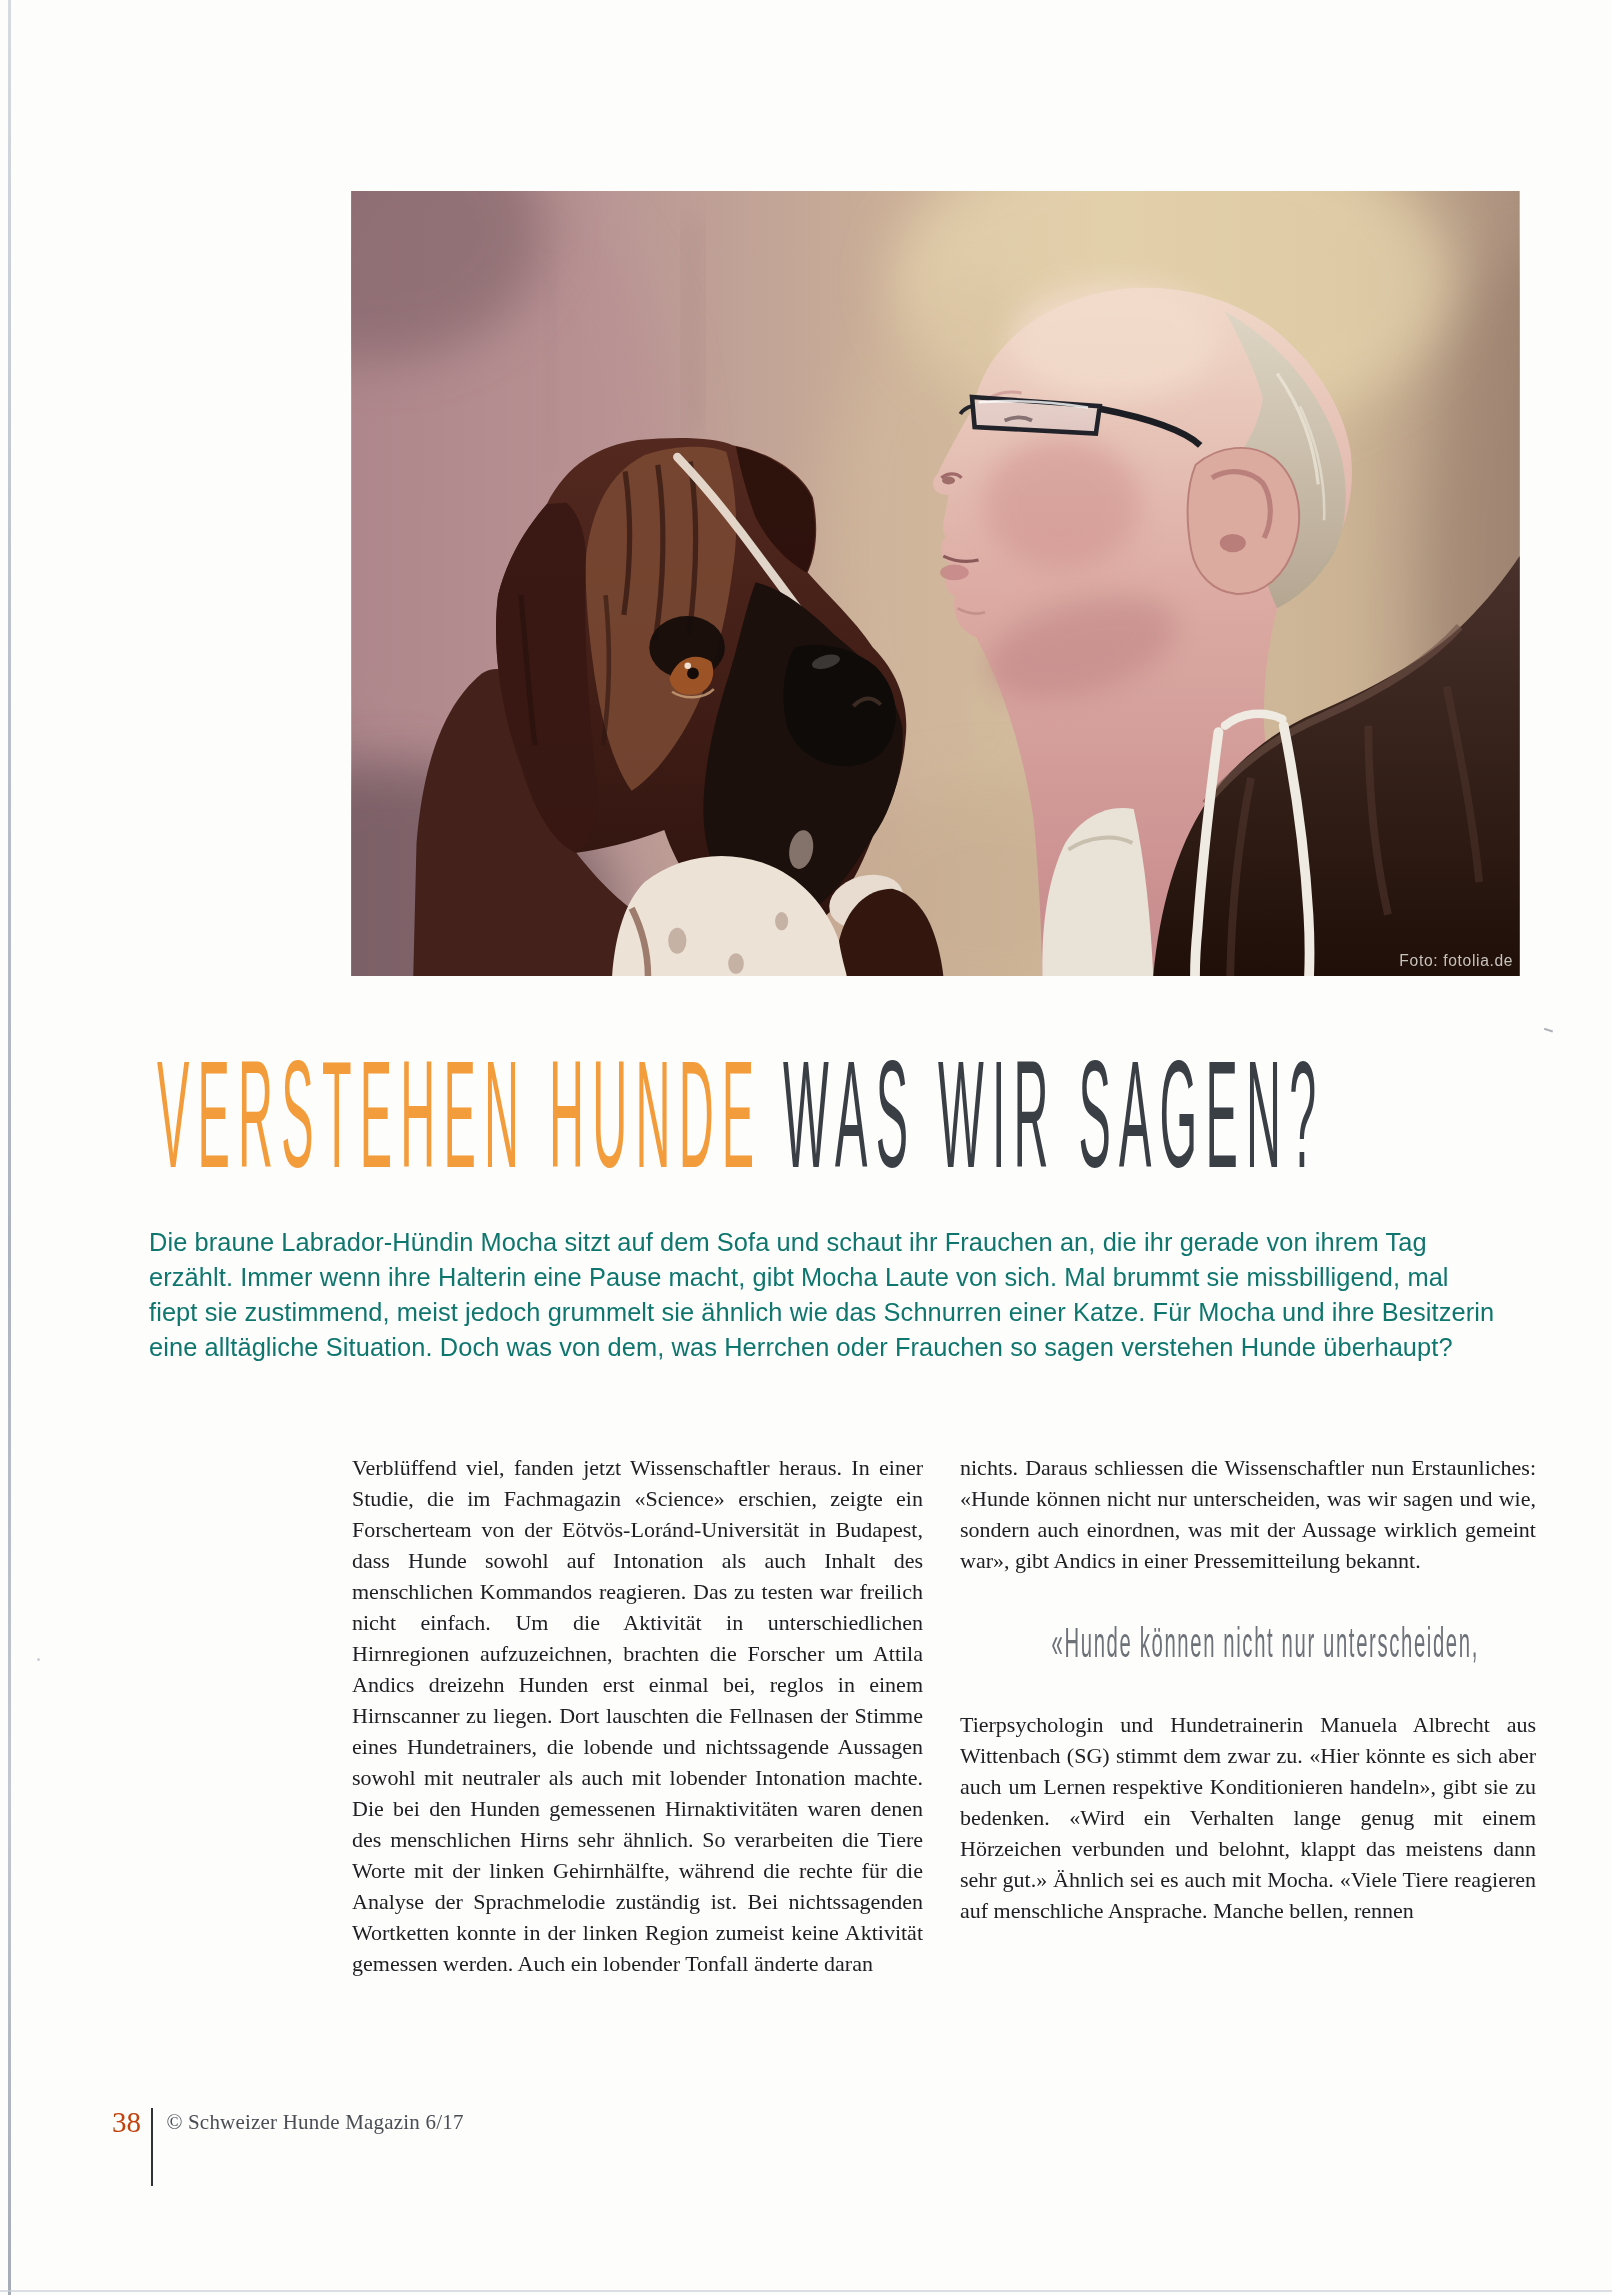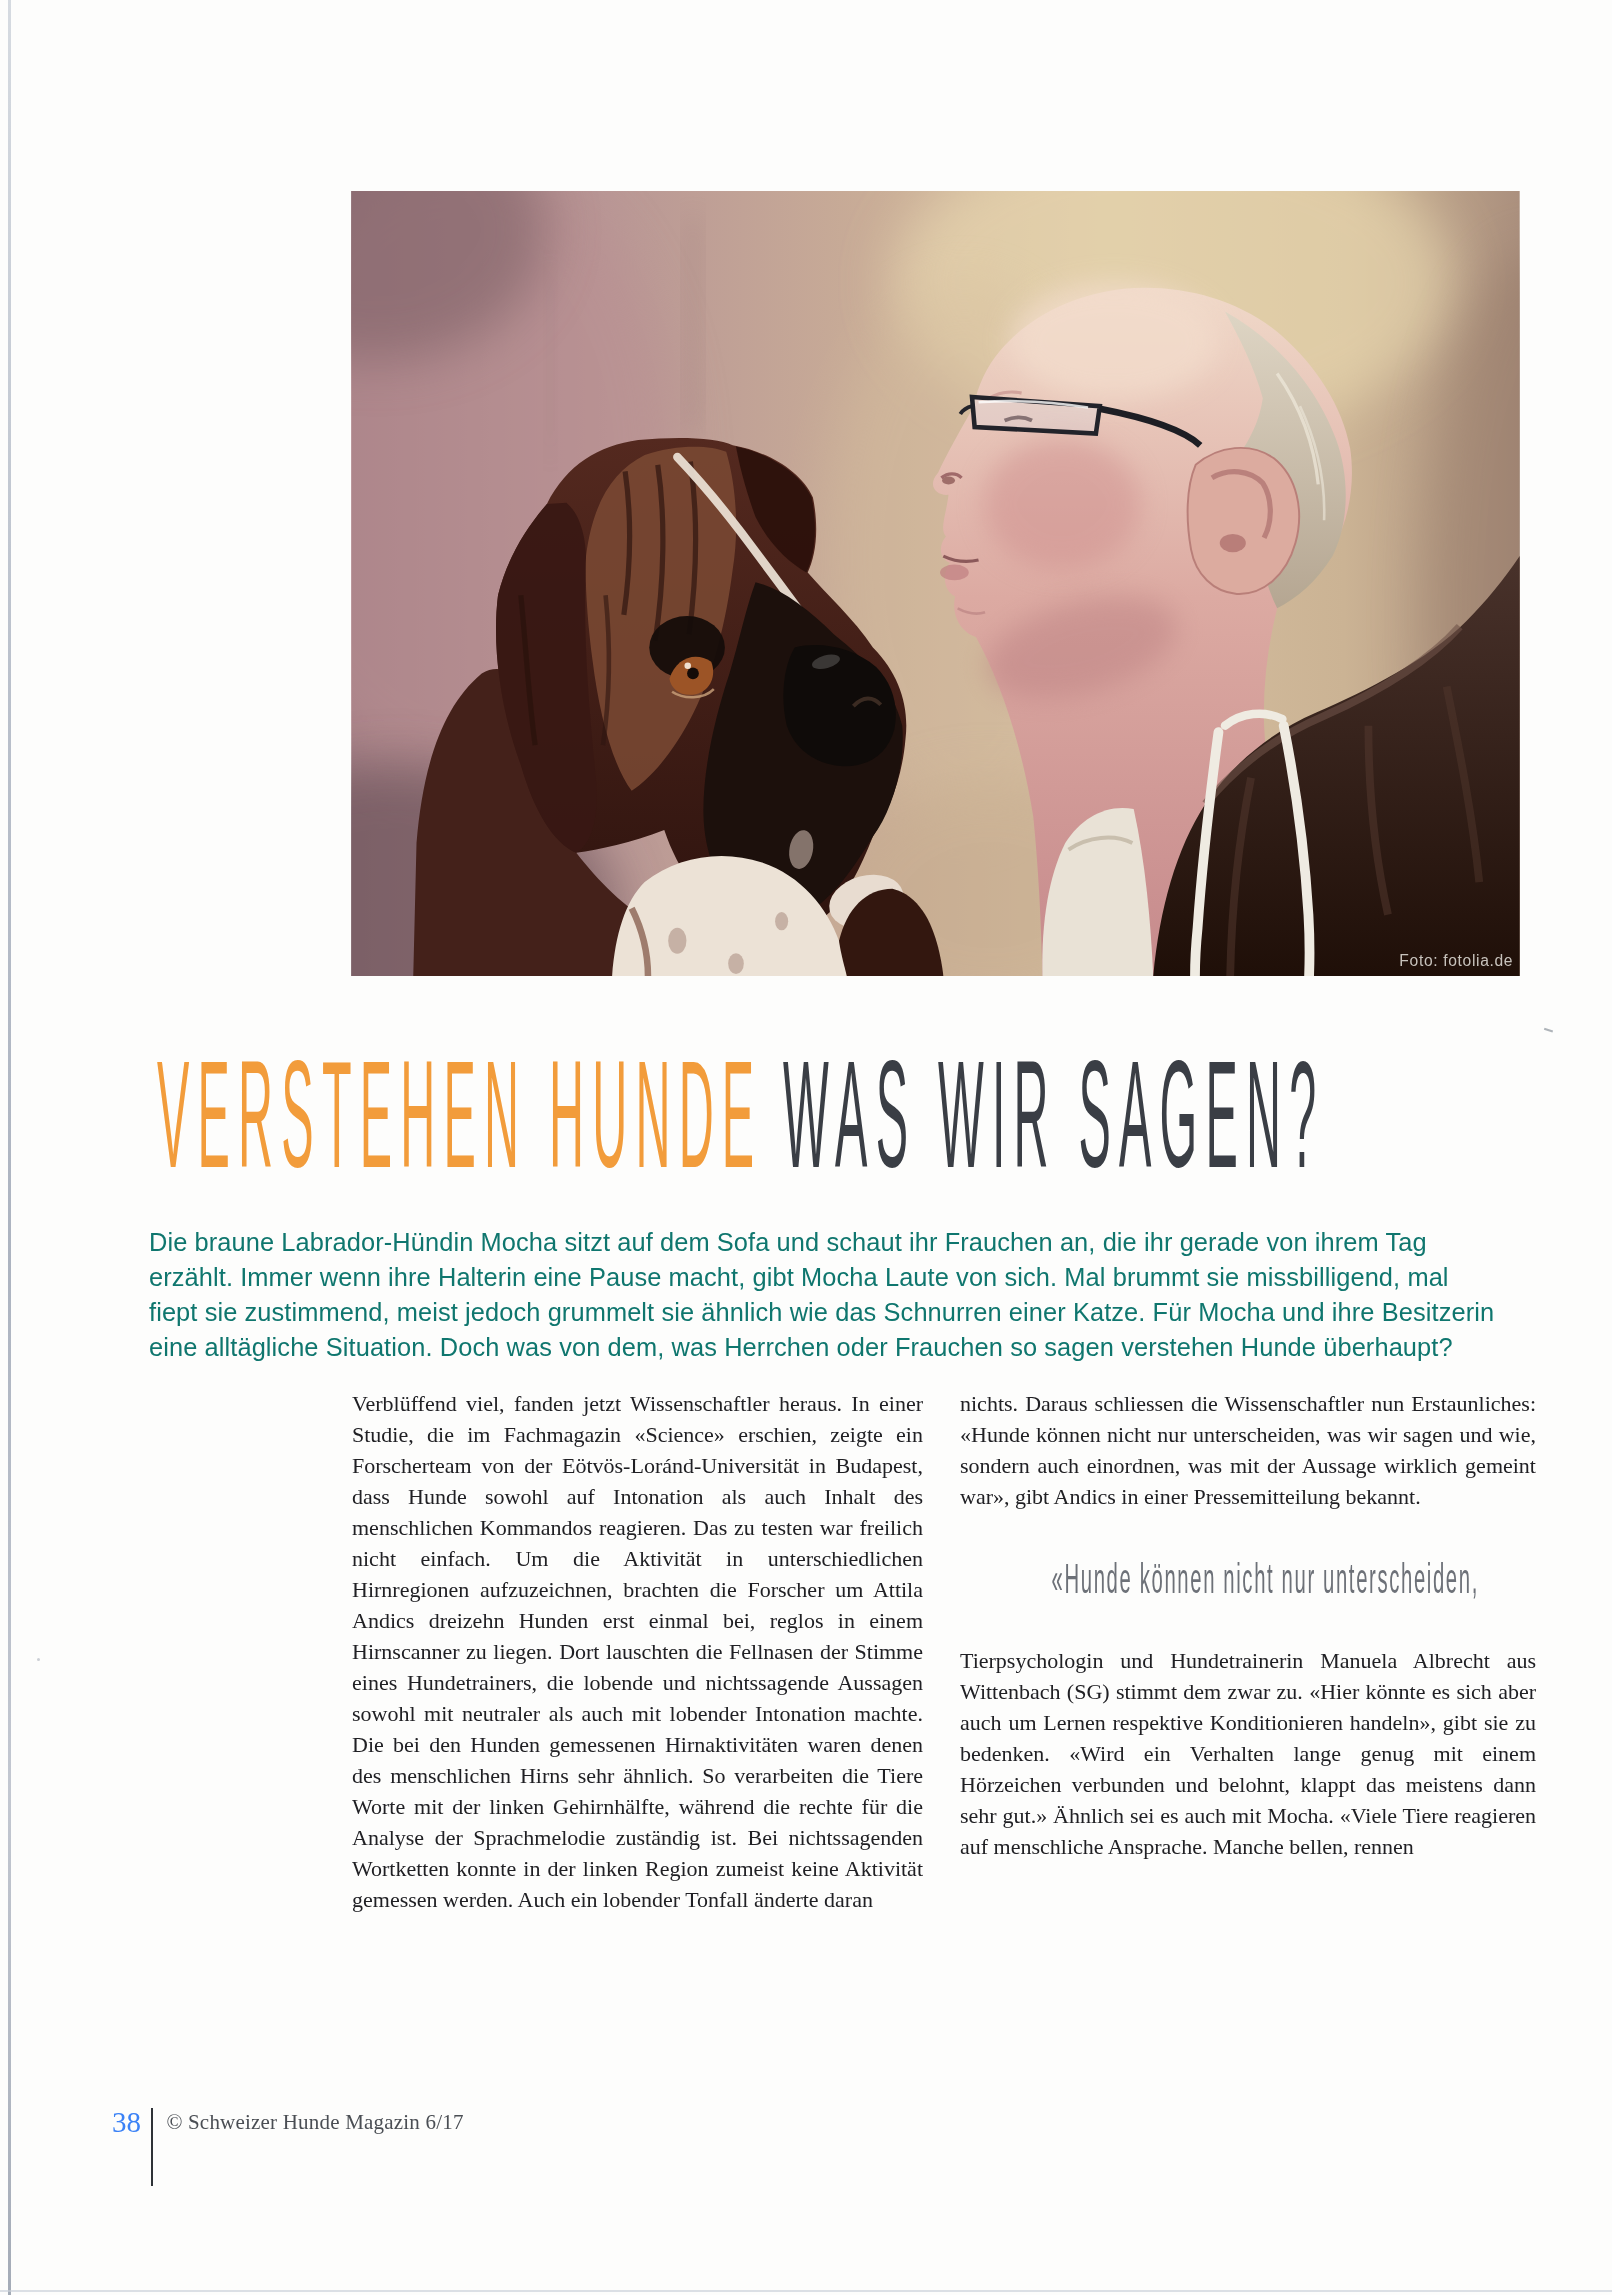--- a/index.html
+++ b/index.html
@@ -29,42 +29,42 @@
   .hl-orange{color:#f29c3b;margin-right:36px;}
   .hl-dark{color:#3a3e45;}
 
   .intro{
     position:absolute;left:149px;top:1225px;width:1355px;
     font-family:"Liberation Sans",sans-serif;font-size:25.4px;line-height:35px;
     color:#0f766e;letter-spacing:0.1px;
   }
 
   .columns{
-    position:absolute;left:352px;top:1388px;width:1184px;
+    position:absolute;left:352px;top:1452px;width:1184px;
     display:flex;gap:37px;
     font-size:22px;line-height:31px;color:#202024;
   }
   .col{width:571px;text-align:justify;hyphens:auto;-webkit-hyphens:auto;}
   .col.right{width:576px;}
   .col p{margin:0;}
   .quote{
     margin:43px 0 42px 0;
     font-family:"Liberation Sans",sans-serif;color:#6d7178;
   }
   .quote-line{height:48px;text-align:center;overflow:visible;}
   .qscale{
     display:inline-block;transform:scale(0.70,1.45);transform-origin:center top;
     font-size:29px;line-height:33px;letter-spacing:0.08em;white-space:nowrap;
   }
 
   .footer{
     position:absolute;left:112px;top:2108px;display:flex;align-items:flex-start;
     color:#43474d;
   }
-  .page-num{font-size:29px;line-height:29px;margin-right:10.4px;color:#3b82f6;}
+  .page-num{font-size:29px;line-height:29px;margin-right:10.4px;color:#c2410c;}
   .footer-rule{width:2px;height:78px;background:#2e3237;}
   .footer-credit{font-size:21px;line-height:23.5px;margin-left:13px;margin-top:2.6px;color:#4a4e54;letter-spacing:0.2px;}
 
   .speck1{position:absolute;left:1544px;top:1029px;width:8.5px;height:2px;background:#9aa0a8;transform:rotate(18deg);opacity:.8;}
   .speck2{position:absolute;left:37px;top:1658px;width:3.3px;height:3.3px;border-radius:50%;background:#aab0ba;opacity:.6;}
 </style>
 </head>
 <body>
 
 <div class="scan-edge-left"></div>

